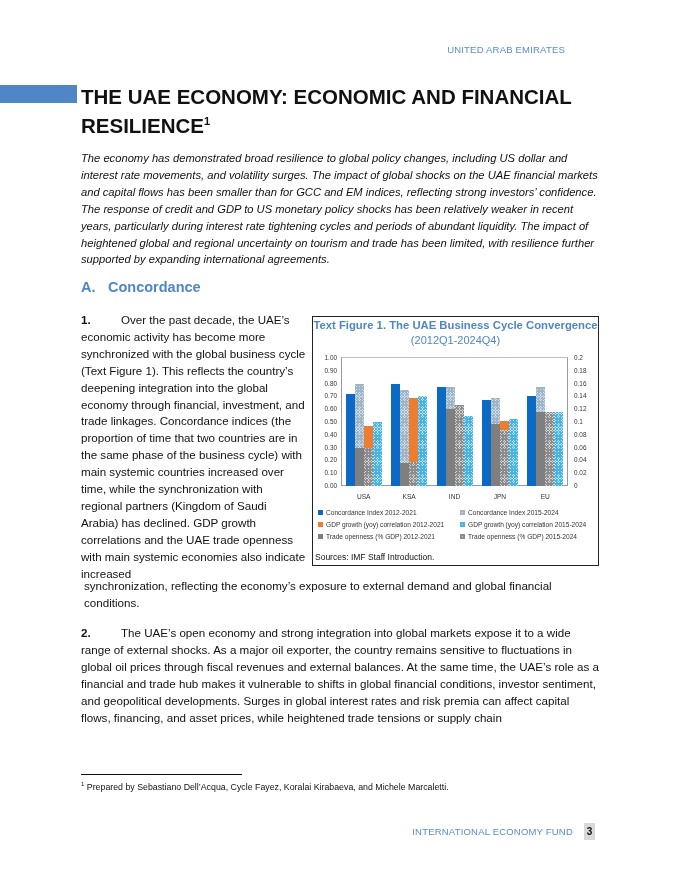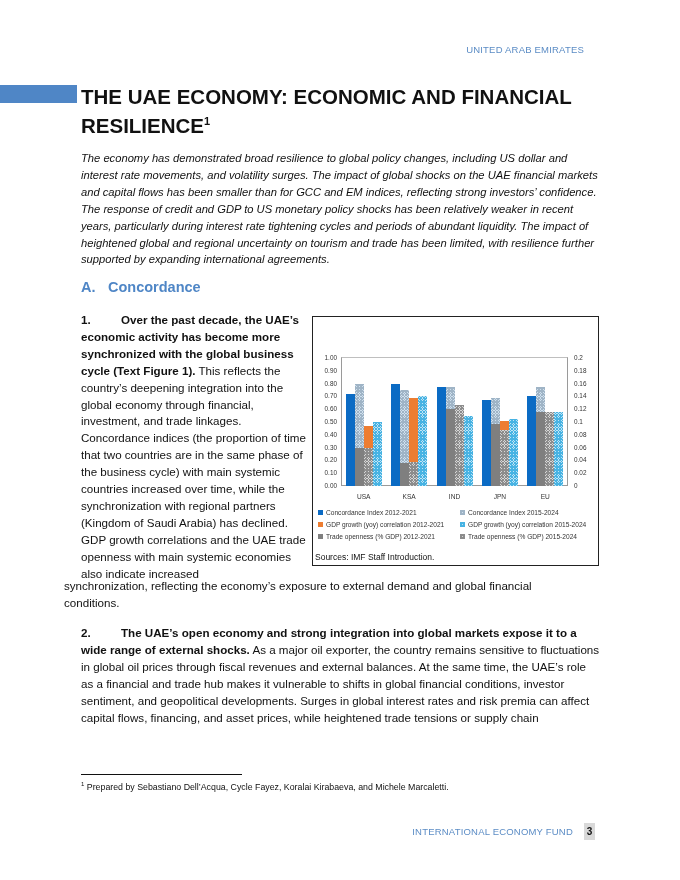--- a/index.html
+++ b/index.html
@@ -1,33 +1,33 @@
 <!DOCTYPE html>
 <html><head>
 <meta charset="utf-8">
 <style>
   html, body { margin: 0; padding: 0; background: #ffffff; }
   body { width: 680px; height: 880px; position: relative; overflow: hidden;
          font-family: "DejaVu Sans", "Liberation Sans", sans-serif; color: #1a1a1a; }
-  .running-head { position: absolute; top: 44px; right: 96px; font-size: 9.5px;
+  .running-head { position: absolute; top: 44px; right: 115px; font-size: 9.5px;
                   color: #5b8cc5; letter-spacing: 0.2px; font-family: "Liberation Sans", sans-serif; }
   .title-bar { position: absolute; left: 0; top: 85px; width: 77px; height: 18px; background: #4f86c6; }
   .title { position: absolute; left: 81px; top: 82px; width: 520px; margin: 0;
            font-family: "Liberation Sans", sans-serif; font-weight: bold; font-size: 20.5px; line-height: 29px; color: #111; }
   .title sup { font-size: 11px; vertical-align: super; line-height: 0; }
   .abstract { position: absolute; left: 81px; top: 150px; width: 520px; margin: 0;
               font-family: "Liberation Sans", sans-serif; font-style: italic; font-size: 11.2px; line-height: 16.9px; color: #111; }
   .section-heading { position: absolute; left: 81px; top: 279px; margin: 0; font-family: "Liberation Sans", sans-serif;
                      font-size: 14.5px; font-weight: bold; color: #4f86c6; }
   .section-heading .letter { display: inline-block; width: 27px; }
   .para { font-family: "Liberation Sans", sans-serif; font-size: 11.6px; line-height: 16.9px; color: #111; margin: 0; }
-  .para b { font-weight: bold; }
+  .para b { font-weight: normal; }
   .para .num { display: inline-block; width: 40px; font-weight: bold; }
   .p1-left { position: absolute; left: 81px; top: 312px; width: 225px; }
-  .p1-full { position: absolute; left: 64px; top: 578px; width: 520px; }
+  .p1-full { position: absolute; left: 84px; top: 578px; width: 520px; }
   .p2 { position: absolute; left: 81px; top: 625px; width: 520px; }
 
   .figure { position: absolute; left: 312px; top: 316px; width: 285px; height: 248px;
             border: 1px solid #222; background: #fff; }
   .fig-title { text-align: center; font-family: "Liberation Sans", sans-serif; font-weight: bold;
                font-size: 11.3px; color: #4f86c6; margin-top: 2px; white-space: nowrap; }
   .fig-subtitle { text-align: center; font-family: "Liberation Sans", sans-serif; font-size: 11px;
                   color: #4f86c6; margin-top: 3px; }
   .plot-area { position: absolute; left: 28px; top: 40px; width: 227px; height: 130px; }
   .plot-frame { position: absolute; left: 0; top: 0; width: 227px; height: 129px;
@@ -76,20 +76,22 @@
 <p class="abstract">The economy has demonstrated broad resilience to global policy changes, including US dollar and interest rate movements, and volatility surges. The impact of global shocks on the UAE financial markets and capital flows has been smaller than for GCC and EM indices, reflecting strong investors’ confidence. The response of credit and GDP to US monetary policy shocks has been relatively weaker in recent years, particularly during interest rate tightening cycles and periods of abundant liquidity. The impact of heightened global and regional uncertainty on tourism and trade has been limited, with resilience further supported by expanding international agreements.</p>
 
 <h2 class="section-heading"><span class="letter">A.</span><span>Concordance</span></h2>
 
 <p class="para p1-left"><span class="num">1.</span><b>Over the past decade, the UAE’s economic activity has become more synchronized with the global business cycle (Text Figure 1).</b><span> This reflects the country’s deepening integration into the global economy through financial, investment, and trade linkages. Concordance indices (the proportion of time that two countries are in the same phase of the business cycle) with main systemic countries increased over time, while the synchronization with regional partners (Kingdom of Saudi Arabia) has declined. GDP growth correlations and the UAE trade openness with main systemic economies also indicate increased</span></p>
 <p class="para p1-full">synchronization, reflecting the economy’s exposure to external demand and global financial conditions.</p>
 
 <p class="para p2"><span class="num">2.</span><b>The UAE’s open economy and strong integration into global markets expose it to a wide range of external shocks.</b><span> As a major oil exporter, the country remains sensitive to fluctuations in global oil prices through fiscal revenues and external balances. At the same time, the UAE’s role as a financial and trade hub makes it vulnerable to shifts in global financial conditions, investor sentiment, and geopolitical developments. Surges in global interest rates and risk premia can affect capital flows, financing, and asset prices, while heightened trade tensions or supply chain</span></p>
 
 <div class="figure">
+  <div class="fig-title">Text Figure 1. The UAE Business Cycle Convergence</div>
+  <div class="fig-subtitle">(2012Q1-2024Q4)</div>
   <div class="plot-area" id="plot">
     <div class="plot-frame"></div>
   <div class="ytick-left" style="top: 0px;">1.00</div>
       <div class="ytick-left" style="top: 12.8px;">0.90</div>
       <div class="ytick-left" style="top: 25.6px;">0.80</div>
       <div class="ytick-left" style="top: 38.4px;">0.70</div>
       <div class="ytick-left" style="top: 51.2px;">0.60</div>
       <div class="ytick-left" style="top: 64px;">0.50</div>
       <div class="ytick-left" style="top: 76.8px;">0.40</div>
       <div class="ytick-left" style="top: 89.6px;">0.30</div>

